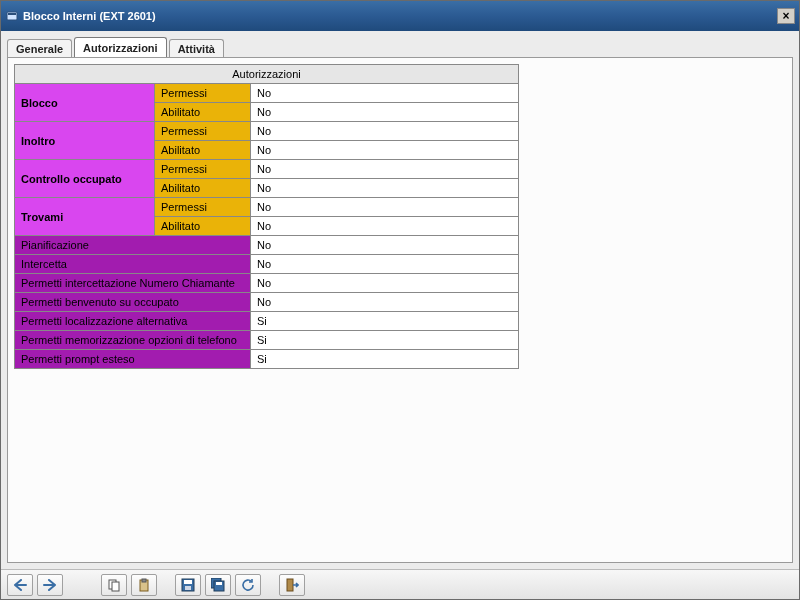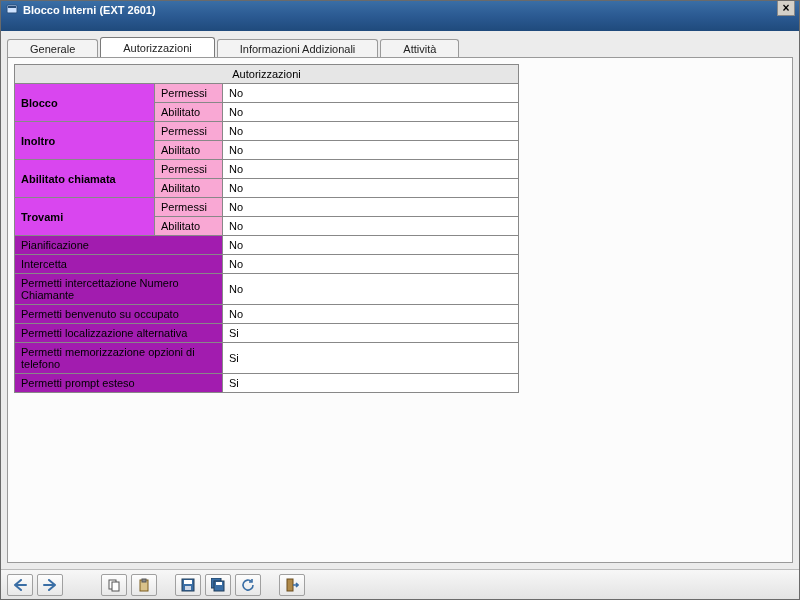--- a/index.html
+++ b/index.html
@@ -14,21 +14,21 @@
     display: flex;
     flex-direction: column;
     border: 1px solid #6a6a6a;
   }
   
   .titlebar {
     height: 28px;
     background: linear-gradient(to bottom, #3a6ea5 0%, #2b5a92 50%, #1f4a7c 100%);
     color: #fff;
     display: flex;
-    align-items: flex-end;
+    align-items: center;
     padding: 15px 4px;
     font-size: 11px;
     font-weight: bold;
   }
   .titlebar .app-icon {
     width: 14px; height: 14px;
     margin-right: 4px;
     display: inline-flex;
     align-items: center;
     justify-content: center;
@@ -49,28 +49,28 @@
   }
   
   .tabstrip {
     display: flex;
     align-items: flex-end;
     padding: 6px 6px 0 6px;
     background: #ececec;
     gap: 0;
   }
   .tab {
-    padding: 3px 22px;
+    padding: 3px 8px;
     border: 1px solid #9a9a9a;
     border-bottom: none;
     background: #f3f3f3;
     margin-right: 2px;
     border-radius: 3px 3px 0 0;
     cursor: pointer;
-    font-weight: normal;
+    font-weight: bold;
     color: #222;
     position: relative;
     top: 1px;
   }
   .tab.active {
     background: #fff;
     border-color: #7a7a7a;
     z-index: 2;
     top: 0;
     padding-top: 4px;
@@ -99,22 +99,22 @@
   table.auth td {
     border: 1px solid #888;
     padding: 3px 6px;
     background: #fff;
     height: 18px;
   }
   table.auth td.lbl {
     background: #a21caf;
   }
   table.auth td.lbl-sub {
-    background: #f9a8d4;
-    width: 68px;
+    background: #eab308;
+    width: 96px;
   }
   table.auth td.lbl-group {
     background: #d946ef;
     width: 140px;
     font-weight: bold;
   }
   table.auth td.val {
     background: #fff;
   }
   
@@ -153,21 +153,20 @@
     </svg>
   </span>
   <span>Blocco Interni (EXT 2601)</span>
   <span class="spacer"></span>
   <div class="close-btn">×</div>
 </div>
 
 <div class="tabstrip">
   <div class="tab"><span>Generale</span></div>
   <div class="tab active"><span>Autorizzazioni</span></div>
-  <div class="tab"><span>Informazioni Addizionali</span></div>
   <div class="tab"><span>Attività</span></div>
 </div>
 
 <div class="tabpanel">
   <table class="auth">
     <thead>
       <tr>
         <th colspan="3">Autorizzazioni</th>
       </tr>
     </thead>
@@ -187,21 +186,21 @@
         <td class="lbl lbl-group" rowspan="2">Inoltro</td>
         <td class="lbl lbl-sub">Permessi</td>
         <td class="val">No</td>
       </tr>
       <tr>
         <td class="lbl lbl-sub">Abilitato</td>
         <td class="val">No</td>
       </tr>
 
       <tr>
-        <td class="lbl lbl-group" rowspan="2">Abilitato chiamata</td>
+        <td class="lbl lbl-group" rowspan="2">Controllo occupato</td>
         <td class="lbl lbl-sub">Permessi</td>
         <td class="val">No</td>
       </tr>
       <tr>
         <td class="lbl lbl-sub">Abilitato</td>
         <td class="val">No</td>
       </tr>
 
       <tr>
         <td class="lbl lbl-group" rowspan="2">Trovami</td>

